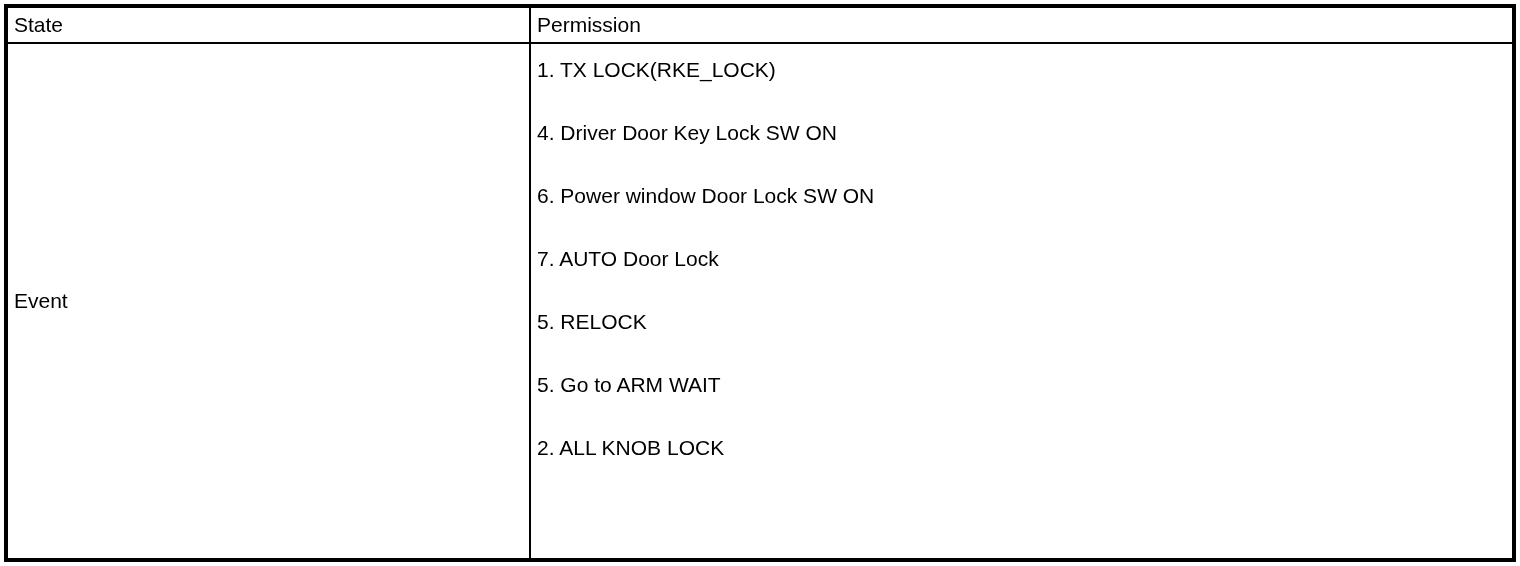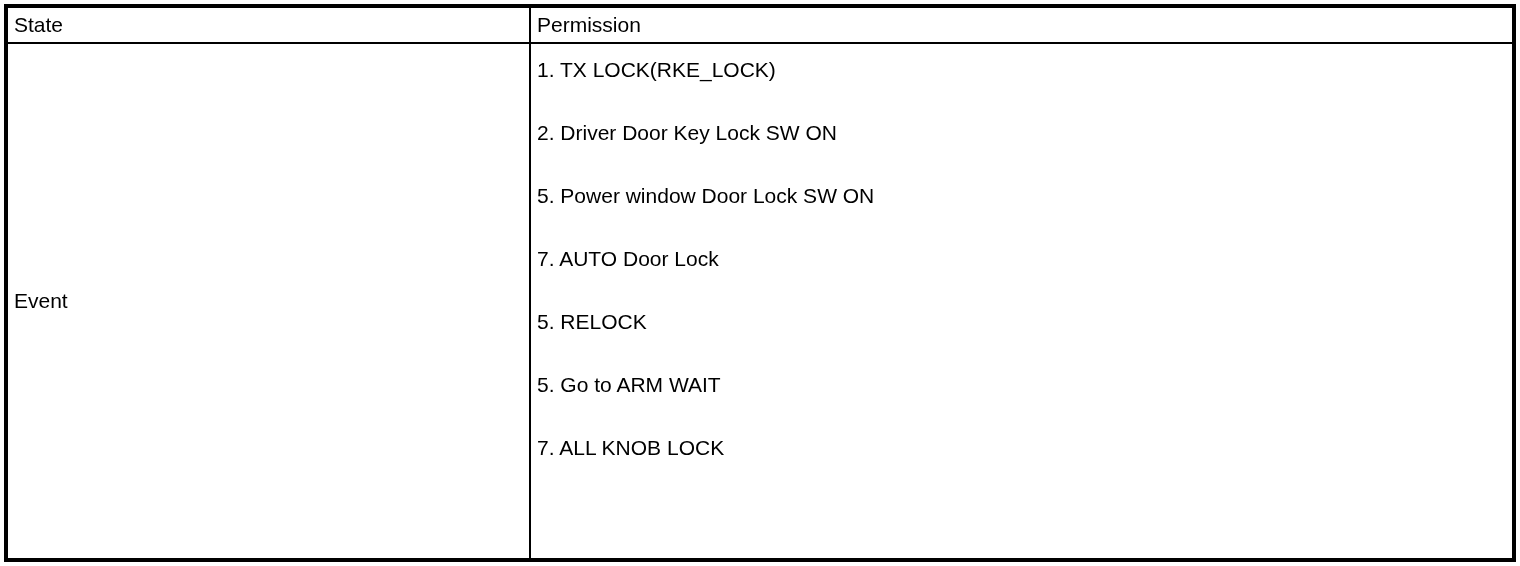--- a/index.html
+++ b/index.html
@@ -57,23 +57,23 @@
     <tr class="row-header">
       <td>State</td>
       <td>Permission</td>
     </tr>
 
 
     <tr>
       <td>Event</td>
       <td class="event-desc-cell">
         <div class="event-item">1. TX LOCK(RKE_LOCK)</div>
-        <div class="event-item">2. Driver Door Key Lock SW ON</div>
-        <div class="event-item">5. Power window Door Lock SW ON</div>
+        <div class="event-item">4. Driver Door Key Lock SW ON</div>
+        <div class="event-item">6. Power window Door Lock SW ON</div>
         <div class="event-item">7. AUTO Door Lock</div>
         <div class="event-item">5. RELOCK</div>
         <div class="event-item">5. Go to ARM WAIT</div>
-        <div class="event-item">7. ALL KNOB LOCK</div>
+        <div class="event-item">2. ALL KNOB LOCK</div>
       </td>
     </tr>
 
   </tbody>
 </table>
 
 </body></html>

